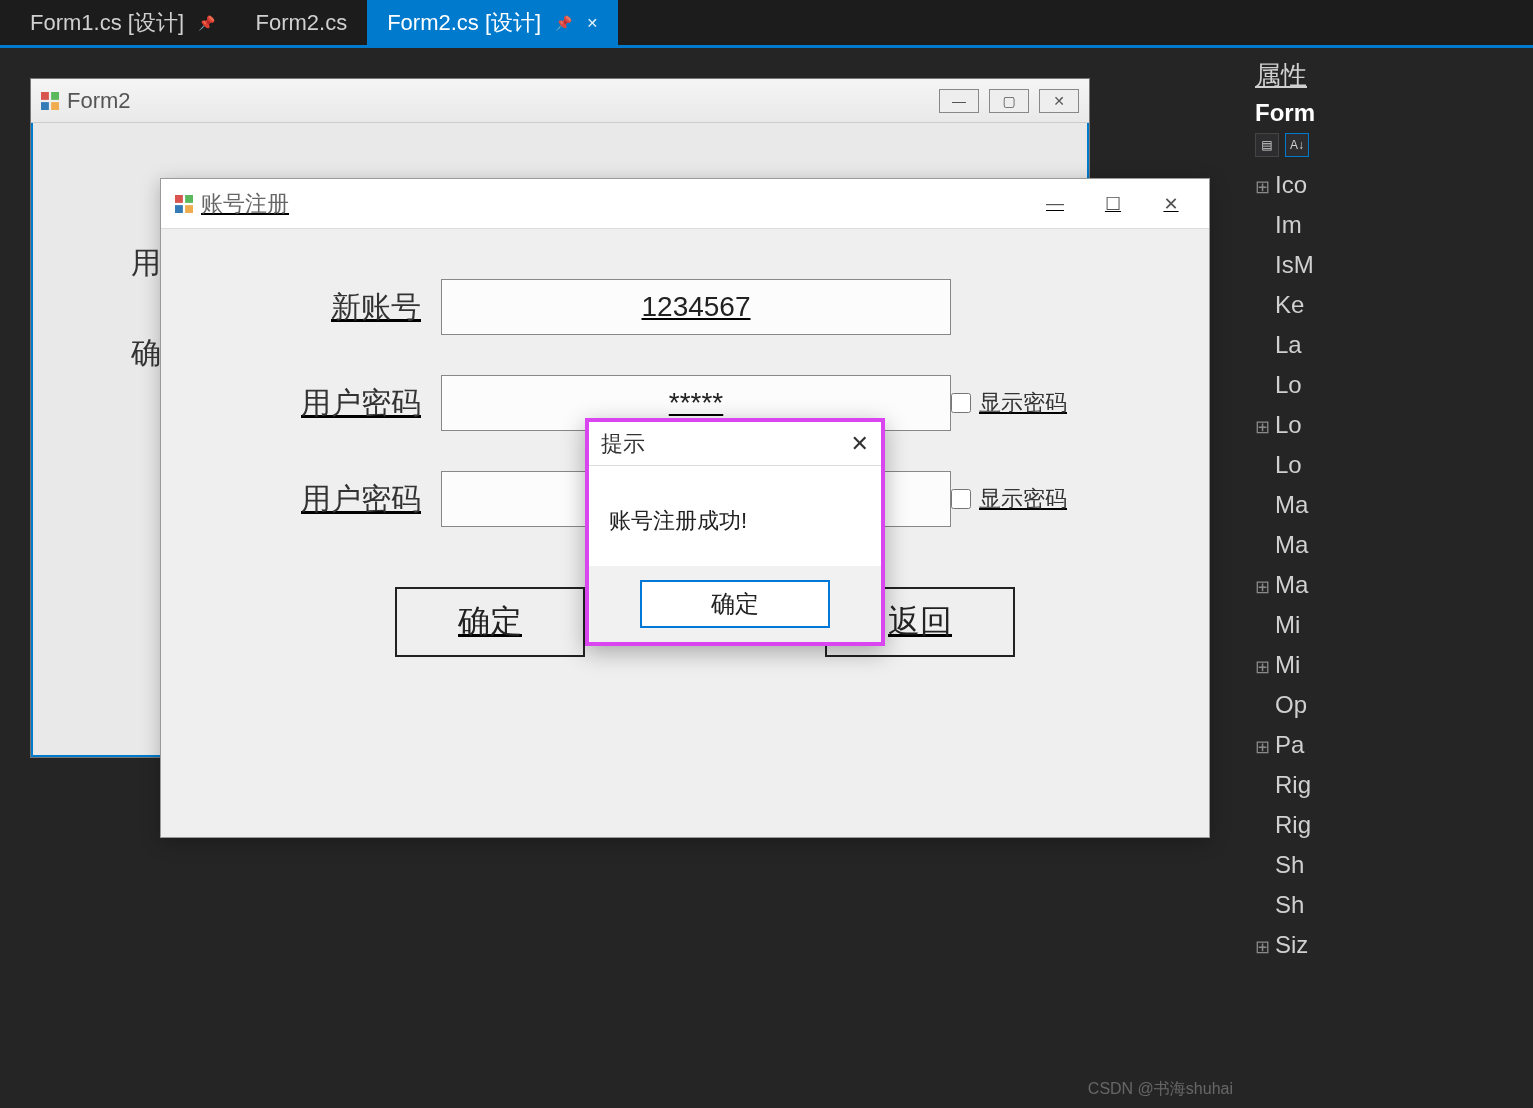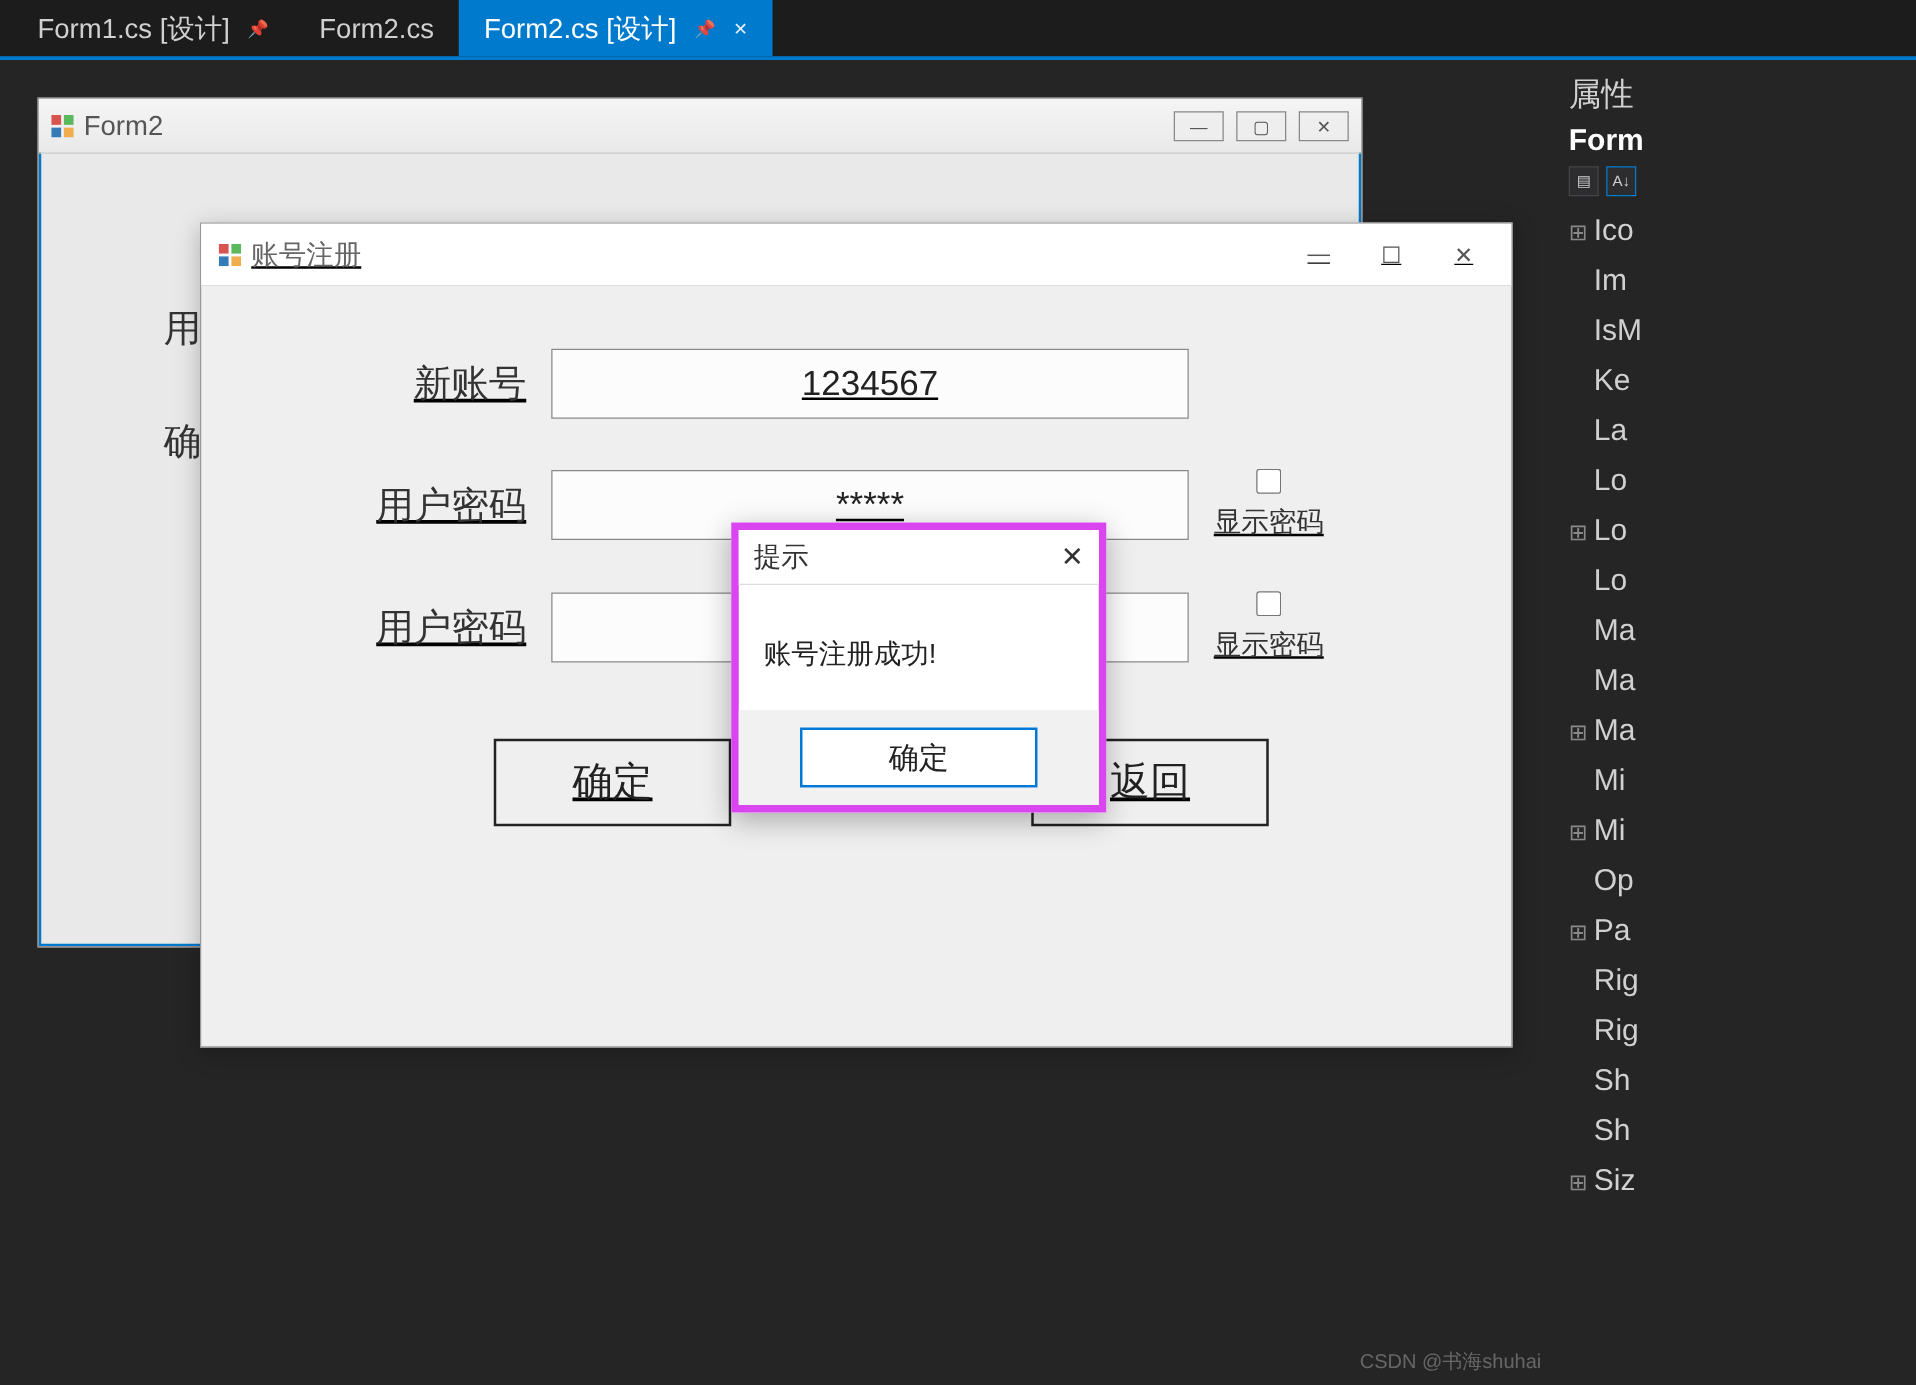--- a/index.html
+++ b/index.html
@@ -30,36 +30,36 @@
 
   
   .reg-dialog { position: absolute; left: 130px; top: 100px; width: 1050px; height: 660px; background: #efefef; border: 1px solid #999; box-shadow: 0 4px 18px rgba(0,0,0,.25); text-decoration: underline; }
   .reg-dialog .titlebar { height: 50px; background: #fff; display: flex; align-items: center; padding: 0 14px; border-bottom: 1px solid #ddd; }
   .reg-dialog .titlebar span.title { font-size: 22px; color: #666; }
   .reg-dialog .win-controls .win-btn { border: none; background: transparent; width: 48px; height: 34px; font-size: 18px; color: #555; }
   .reg-dialog .body { padding: 50px 60px 30px 100px; }
   .field-row { display: flex; align-items: center; margin-bottom: 40px; }
   .field-label { width: 160px; font-size: 30px; color: #333; text-align: right; margin-right: 20px; }
   .field-input { width: 510px; height: 56px; border: 1px solid #888; background: #fcfcfc; font-size: 28px; text-align: center; color: #222; }
-  .check-row { display:flex; align-items:center; margin-left: 20px; font-size: 22px; color: #333; gap:8px;flex-direction:column; }
+  .check-row { display:flex; align-items:center; font-size: 22px; color: #333; gap:8px; }
   .check-row input[type=checkbox] { width: 20px; height: 20px; }
   .btn-row { display: flex; justify-content: center; gap: 240px; margin-top: 60px; }
   .big-btn { width: 190px; height: 70px; border: 2px solid #222; background: #efefef; font-size: 32px; color: #222; cursor: pointer; }
 
   
-  .msgbox { position: absolute; left: 555px; top: 340px; width: 300px; background: #fff; border: 6px solid #d946ef; box-shadow: 0 6px 22px rgba(0,0,0,.3); }
+  .msgbox { position: absolute; left: 555px; top: 340px; width: 300px; background: #fff; border: 4px solid #d946ef; box-shadow: 0 6px 22px rgba(0,0,0,.3); }
   .msgbox .titlebar { height: 44px; display: flex; align-items: center; padding: 0 12px; font-size: 22px; color: #333; border-bottom: 1px solid #ddd; background:#fff; }
   .msgbox .titlebar .close-icon { margin-left: auto; font-size: 22px; cursor:pointer; }
   .msgbox .msg-body { padding: 40px 20px 30px 20px; font-size: 22px; color: #222; }
   .msgbox .msg-btn-row { padding: 14px; background: #f1f1f1; display: flex; justify-content: center; }
   .msgbox .msg-btn { width: 190px; height: 48px; border: 2px solid #0078d7; background: #fff; color: #222; font-size: 24px; cursor:pointer; }
 
   
   .props-panel { position: absolute; right: 0; top: 0; width: 290px; height: 100%; background: #252526; color: #d0d0d0; padding: 10px 0 0 12px; overflow:hidden; }
-  .props-panel h3 { font-size: 26px; font-weight: normal; margin-bottom: 6px; }
+  .props-panel h3 { font-size: 26px; font-weight: normal; margin-bottom: 6px; text-decoration: underline; }
   .props-panel .obj { font-size: 24px; color:#fff; font-weight:bold; margin-bottom:6px; }
   .props-panel .tool-row { display:flex; gap:6px; margin-bottom:8px; }
   .prop-tool { width:24px; height:24px; background:#2d2d30; border:1px solid #444; display:flex; align-items:center; justify-content:center; font-size:12px; cursor:pointer; }
   .prop-tool.active { border:1px solid #007acc; }
   .props-panel ul { list-style:none; }
   .props-panel li { font-size: 24px; padding: 6px 0; color: #d0d0d0; white-space: nowrap; }
   .props-panel li .expand { color:#888; margin-right:4px; font-size:18px; display:inline-block; width:16px; }
 
   .watermark { position:absolute; right: 300px; bottom: 8px; color: rgba(200,200,200,.4); font-size: 16px; }
 </style>

